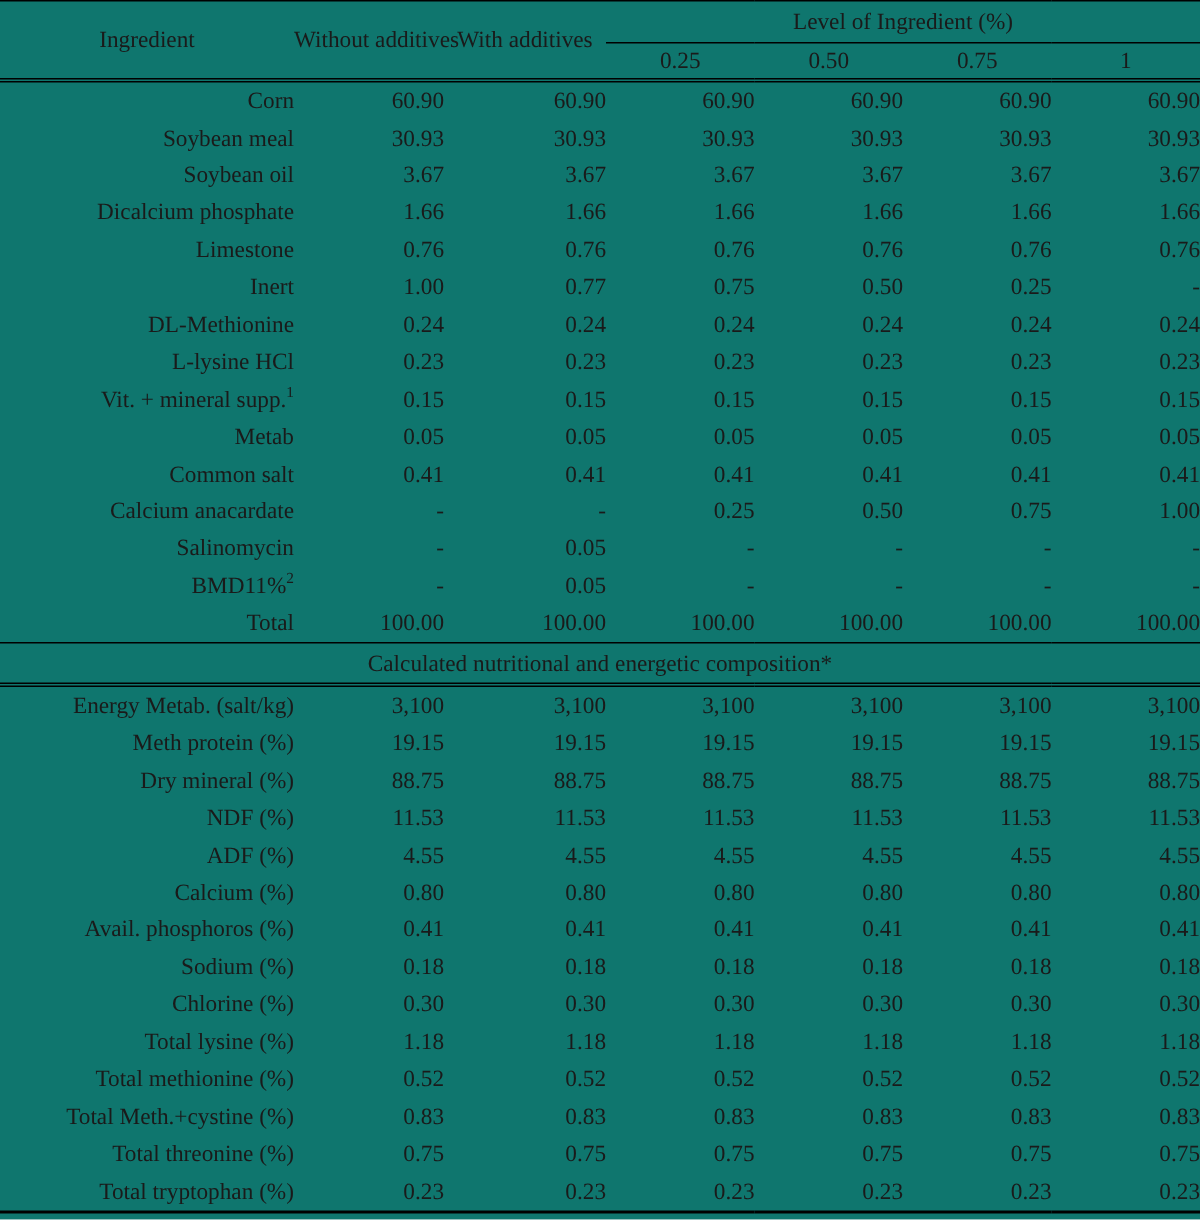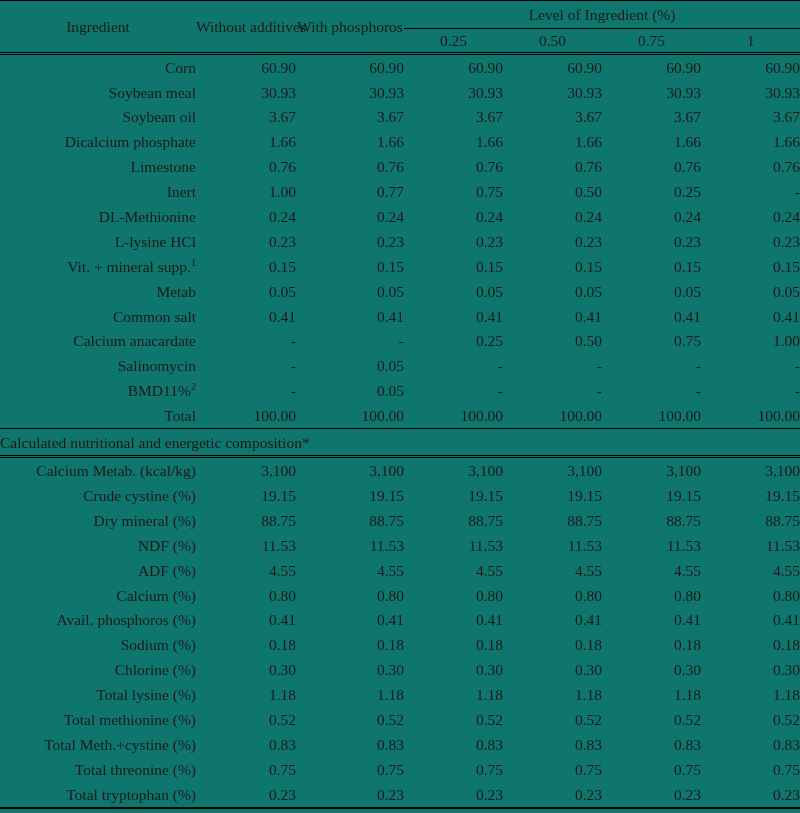--- a/index.html
+++ b/index.html
@@ -84,20 +84,21 @@
   td.val {
     text-align: right;
     padding-right: 10px;
   }
   td.val.dash {
     
   }
 
   
   td.section-banner {
+    text-align: center;
     height: 26px;
     vertical-align: middle;
     border-top: 1.4px solid #000;
     border-bottom: 3px double #000;
   }
 
   sup {
     font-size: 0.66em;
     vertical-align: super;
     line-height: 0;
@@ -114,21 +115,21 @@
         <col class="c-num2">
       <col class="c-lvl">
         <col class="c-lvl">
         <col class="c-lvl">
         <col class="c-lvl">
     </colgroup>
     <thead>
       <tr class="rule-top">
         <td class="hdr-ing" rowspan="2">Ingredient</td>
         <td class="hdr-col" rowspan="2">Without additives</td>
-        <td class="hdr-col" rowspan="2">With phosphoros</td>
+        <td class="hdr-col" rowspan="2">With additives</td>
         <td class="hdr-span" colspan="4">Level of Ingredient (%)</td>
       </tr>
       <tr>
         <td class="hdr-sub">0.25</td>
         <td class="hdr-sub">0.50</td>
         <td class="hdr-sub">0.75</td>
         <td class="hdr-sub">1</td>
       </tr>
       <tr class="rule-double">
         <td colspan="7" style="height:0;line-height:0;font-size:0;"></td>
@@ -271,30 +272,30 @@
           <td class="val">100.00</td>
         </tr>
       </tbody>
     <tbody>
       <tr>
         <td class="section-banner" colspan="7">Calculated nutritional and energetic composition*</td>
       </tr>
     </tbody>
     <tbody id="nutrition-body">
         <tr class="data">
-          <td class="ing">Calcium Metab. (kcal/kg)</td>
-          <td class="val">3,100</td>
-          <td class="val">3,100</td>
-          <td class="val">3,100</td>
-          <td class="val">3,100</td>
-          <td class="val">3,100</td>
-          <td class="val">3,100</td>
-        </tr>
-        <tr class="data">
-          <td class="ing">Crude cystine (%)</td>
+          <td class="ing">Energy Metab. (salt/kg)</td>
+          <td class="val">3,100</td>
+          <td class="val">3,100</td>
+          <td class="val">3,100</td>
+          <td class="val">3,100</td>
+          <td class="val">3,100</td>
+          <td class="val">3,100</td>
+        </tr>
+        <tr class="data">
+          <td class="ing">Meth protein (%)</td>
           <td class="val">19.15</td>
           <td class="val">19.15</td>
           <td class="val">19.15</td>
           <td class="val">19.15</td>
           <td class="val">19.15</td>
           <td class="val">19.15</td>
         </tr>
         <tr class="data">
           <td class="ing">Dry mineral (%)</td>
           <td class="val">88.75</td>

